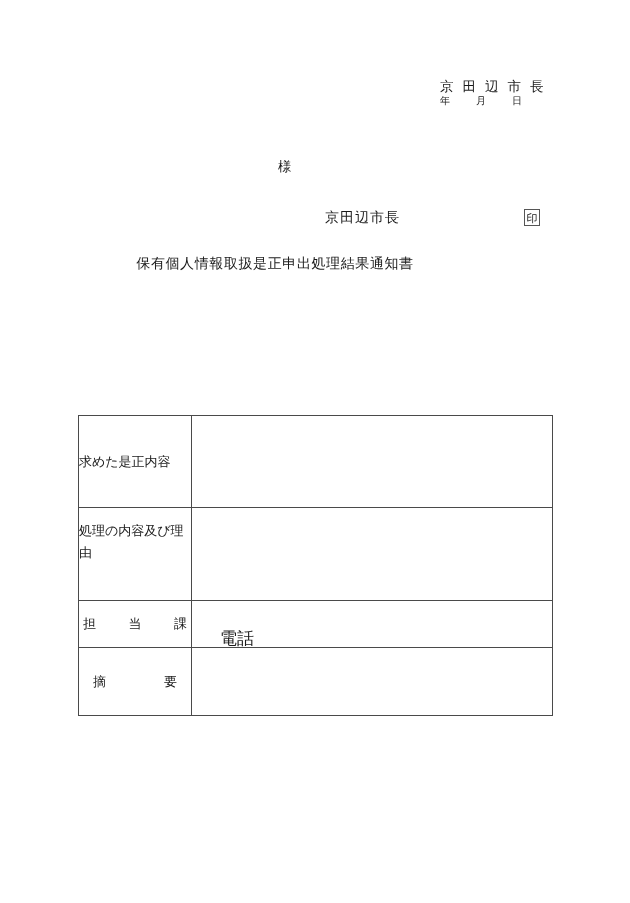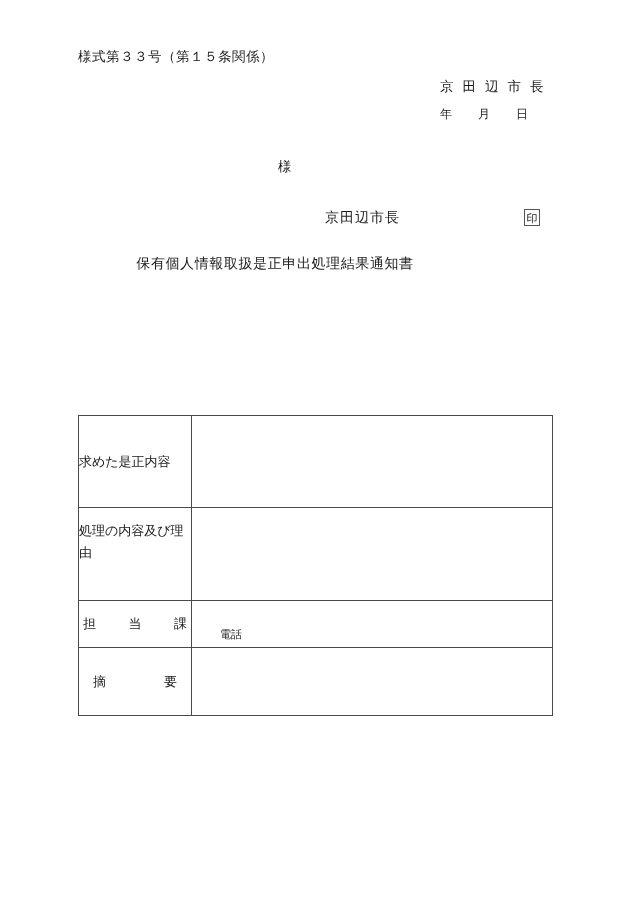--- a/index.html
+++ b/index.html
@@ -31,22 +31,22 @@
     position: absolute;
     left: 440px;
     top: 78px;
     font-size: 13.5px;
     letter-spacing: 9px;
     white-space: nowrap;
   }
   .doc-date {
     position: absolute;
     left: 440px;
-    top: 106px;
-    font-size: 12px;
+    top: 94px;
+    font-size: 10px;
     white-space: nowrap;
   }
   .doc-date .gap { display: inline-block; width: 26px; }
 
   .addressee {
     position: absolute;
     left: 278px;
     top: 158px;
     font-size: 13.5px;
     white-space: nowrap;
@@ -135,30 +135,29 @@
   .lbl-spread-inset {
     display: flex;
     justify-content: space-between;
     padding: 0 14px;
   }
 
   .phone-label {
     position: absolute;
     left: 28px;
     top: 26px;
-    font-size: 11px;
+    font-size: 17px;
     text-align: right;
   }
 </style>
 </head>
 <body>
 
 <div class="page">
 
-  <div class="form-no">様式第３３号（第１５条関係）</div>
 
   <div class="doc-number">京田辺市長</div>
 
   <div class="doc-date">
     <span>年</span><span class="gap"></span><span>月</span><span class="gap"></span><span>日</span>
   </div>
 
   <div class="addressee">様</div>
 
   <div class="issuer">京田辺市長</div>

